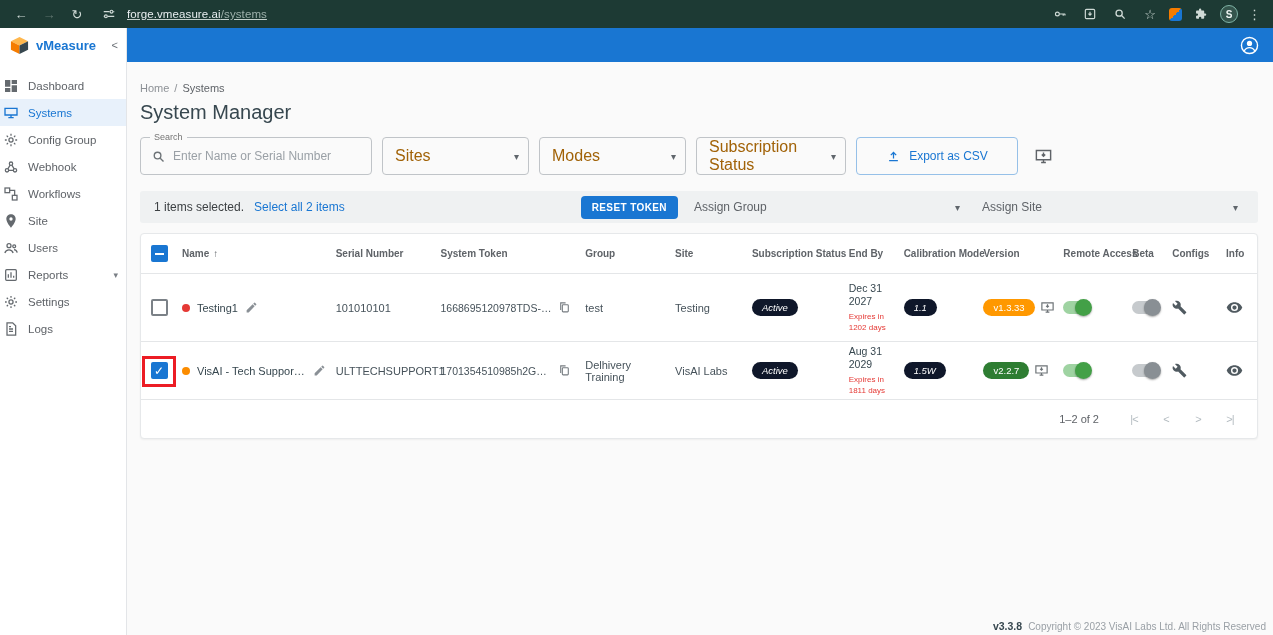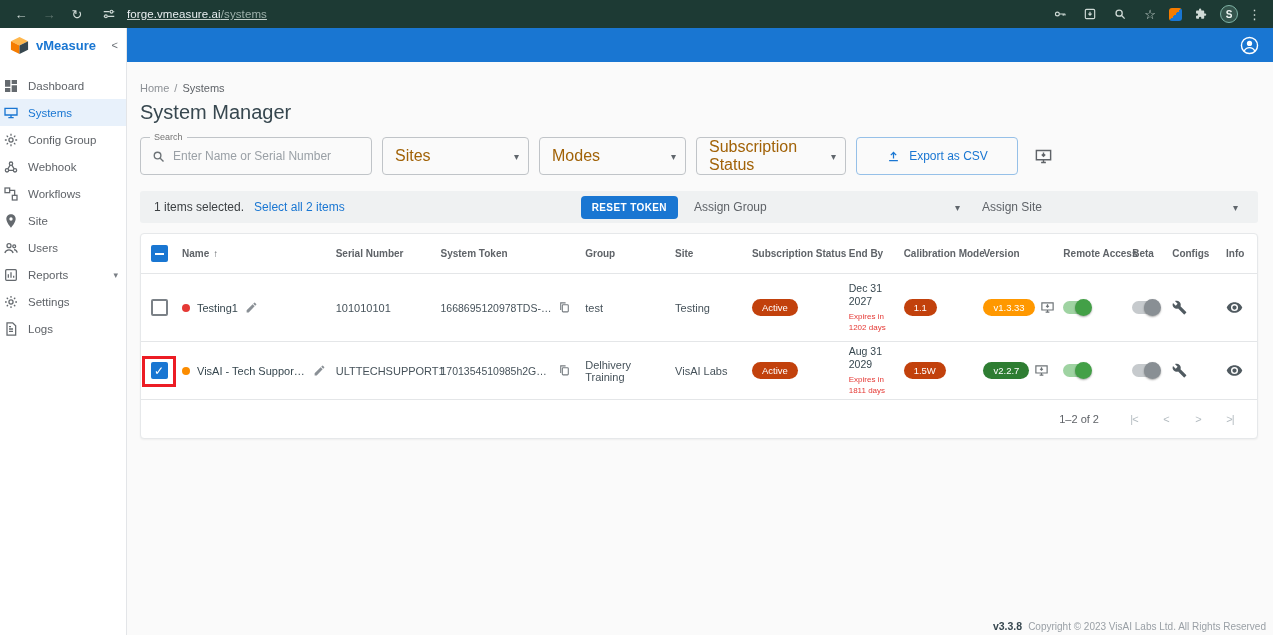--- a/index.html
+++ b/index.html
@@ -87,21 +87,21 @@
   .cb.checked::after { content:"✓"; }
 
   .dot { width:8px; height:8px; border-radius:50%; flex-shrink:0; margin-right:7px; }
   .name-text { font-size:11px; color:#37474f; white-space:nowrap; overflow:hidden; text-overflow:ellipsis; }
   .edit-ic { margin-left:7px; color:#8a9096; flex-shrink:0; display:flex; }
   .body-text { font-size:11px; color:#46525a; }
   .token-text { font-size:10.5px; color:#46525a; white-space:nowrap; overflow:hidden; text-overflow:ellipsis; max-width:112px; }
   .copy-ic { margin-left:5px; color:#757b80; flex-shrink:0; display:flex; }
 
   .pill { display:inline-block; border-radius:10px; color:#fff; font-size:9.5px; font-weight:500; padding:3px 10px; white-space:nowrap; }
-  .pill.green { background:#c2410c; }
+  .pill.green { background:#0f172a;font-style:italic; }
   .end-date { font-size:10.5px; color:#37474f; width:46px; line-height:1.3; }
   .expires { font-size:8px; color:#e53935; width:48px; line-height:1.35; margin-top:3px; }
   .ver-wrap { display:flex; align-items:center; gap:5px; }
   .dev-ic { color:#6d7377; display:flex; }
 
   .switch { position:relative; width:27px; height:13px; border-radius:7px; }
   .switch .thumb { position:absolute; top:-2.5px; width:17px; height:17px; border-radius:50%; box-shadow:0 1px 2px rgba(0,0,0,.35); }
   .switch.on { background:#9fd3a2; } .switch.on .thumb { right:-2px; background:#43a047; }
   .switch.off { background:#c6cacd; } .switch.off .thumb { right:-2px; background:#898f94; }
 

